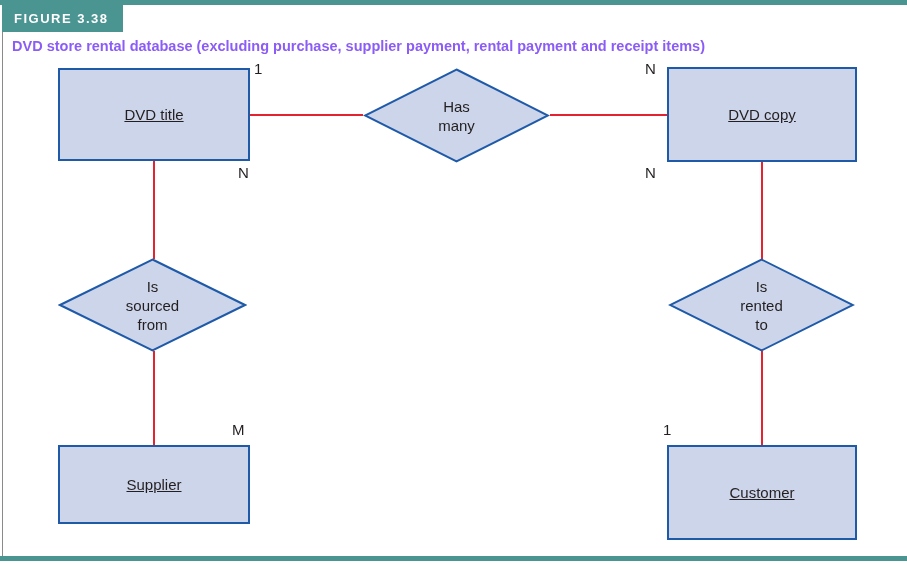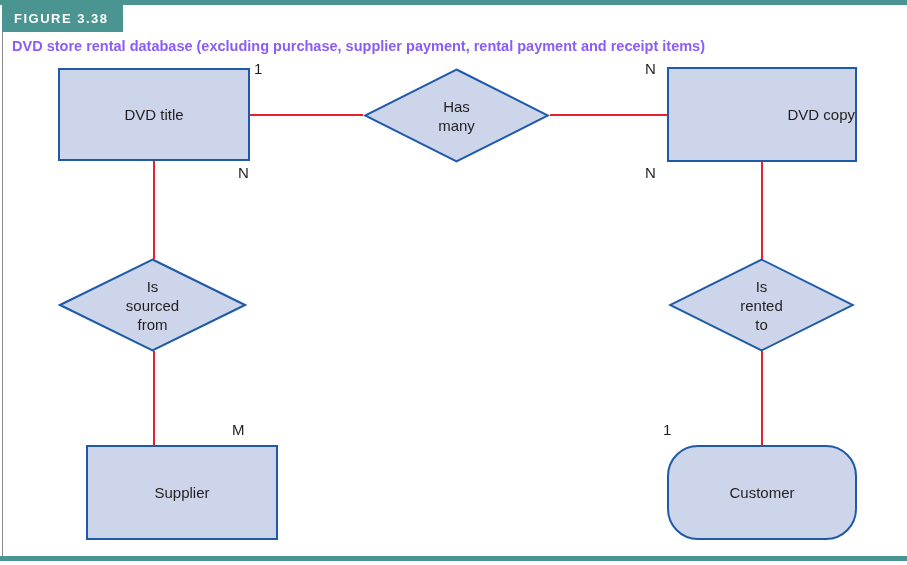--- a/index.html
+++ b/index.html
@@ -47,25 +47,26 @@
 
   .entity {
     position: absolute;
     background: #cdd5ea;
     border: 2px solid #1f5aa9;
     display: flex;
     align-items: center;
     justify-content: center;
     font-size: 15px;
     box-sizing: border-box;
+    text-decoration: underline;
   }
   .entity-dvd-title { left: 58px; top: 68px;  width: 192px; height: 93px; }
-  .entity-dvd-copy  { left: 667px; top: 67px; width: 190px; height: 95px; justify-content: flex-end; }
-  .entity-supplier  { left: 58px; top: 445px; width: 192px; height: 95px; margin-left: 28px; }
-  .entity-customer  { left: 667px; top: 445px; width: 190px; height: 95px; border-radius: 31px; }
+  .entity-dvd-copy  { left: 667px; top: 67px; width: 190px; height: 95px; }
+  .entity-supplier  { left: 58px; top: 445px; width: 192px; height: 79px; }
+  .entity-customer  { left: 667px; top: 445px; width: 190px; height: 95px; }
 
   .rel { position: absolute; }
   .rel svg { position: absolute; left: 0; top: 0; display: block; }
   .rel-label {
     position: absolute; left: 0; top: 0; right: 0; bottom: 0;
     display: flex; align-items: center; justify-content: center;
     text-align: center;
     font-size: 15px;
     line-height: 19px;
     white-space: pre-line;

